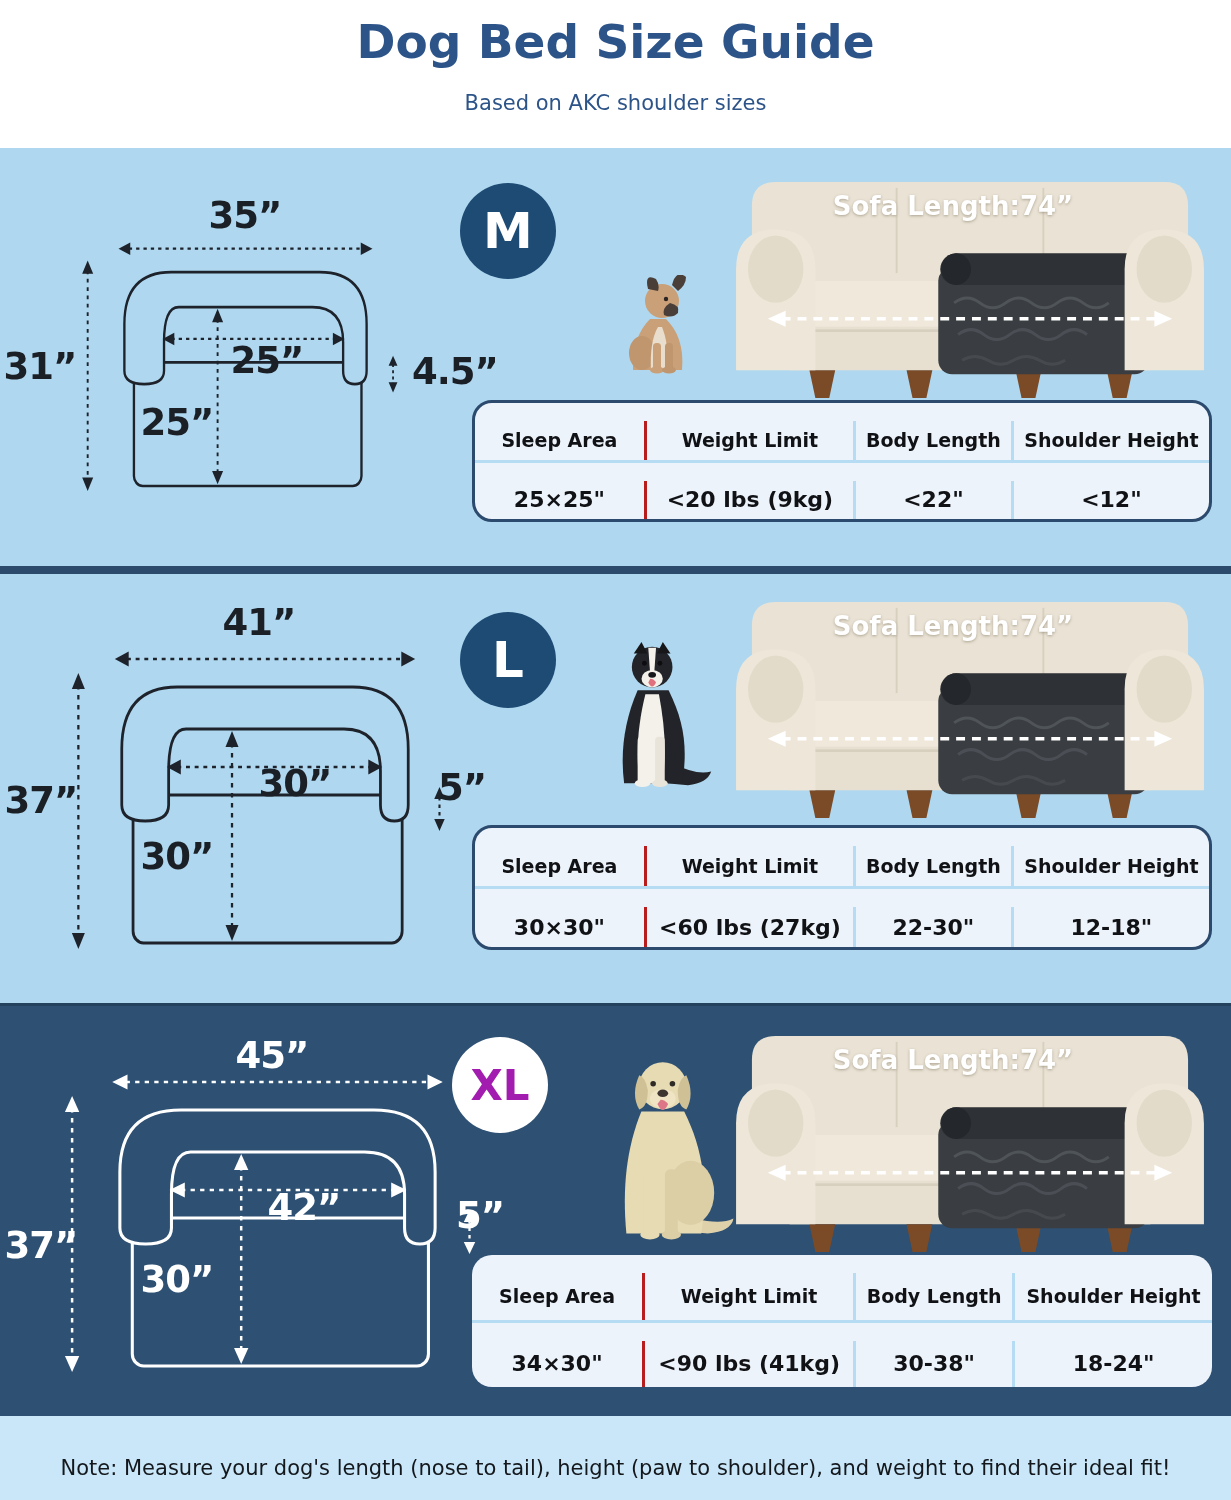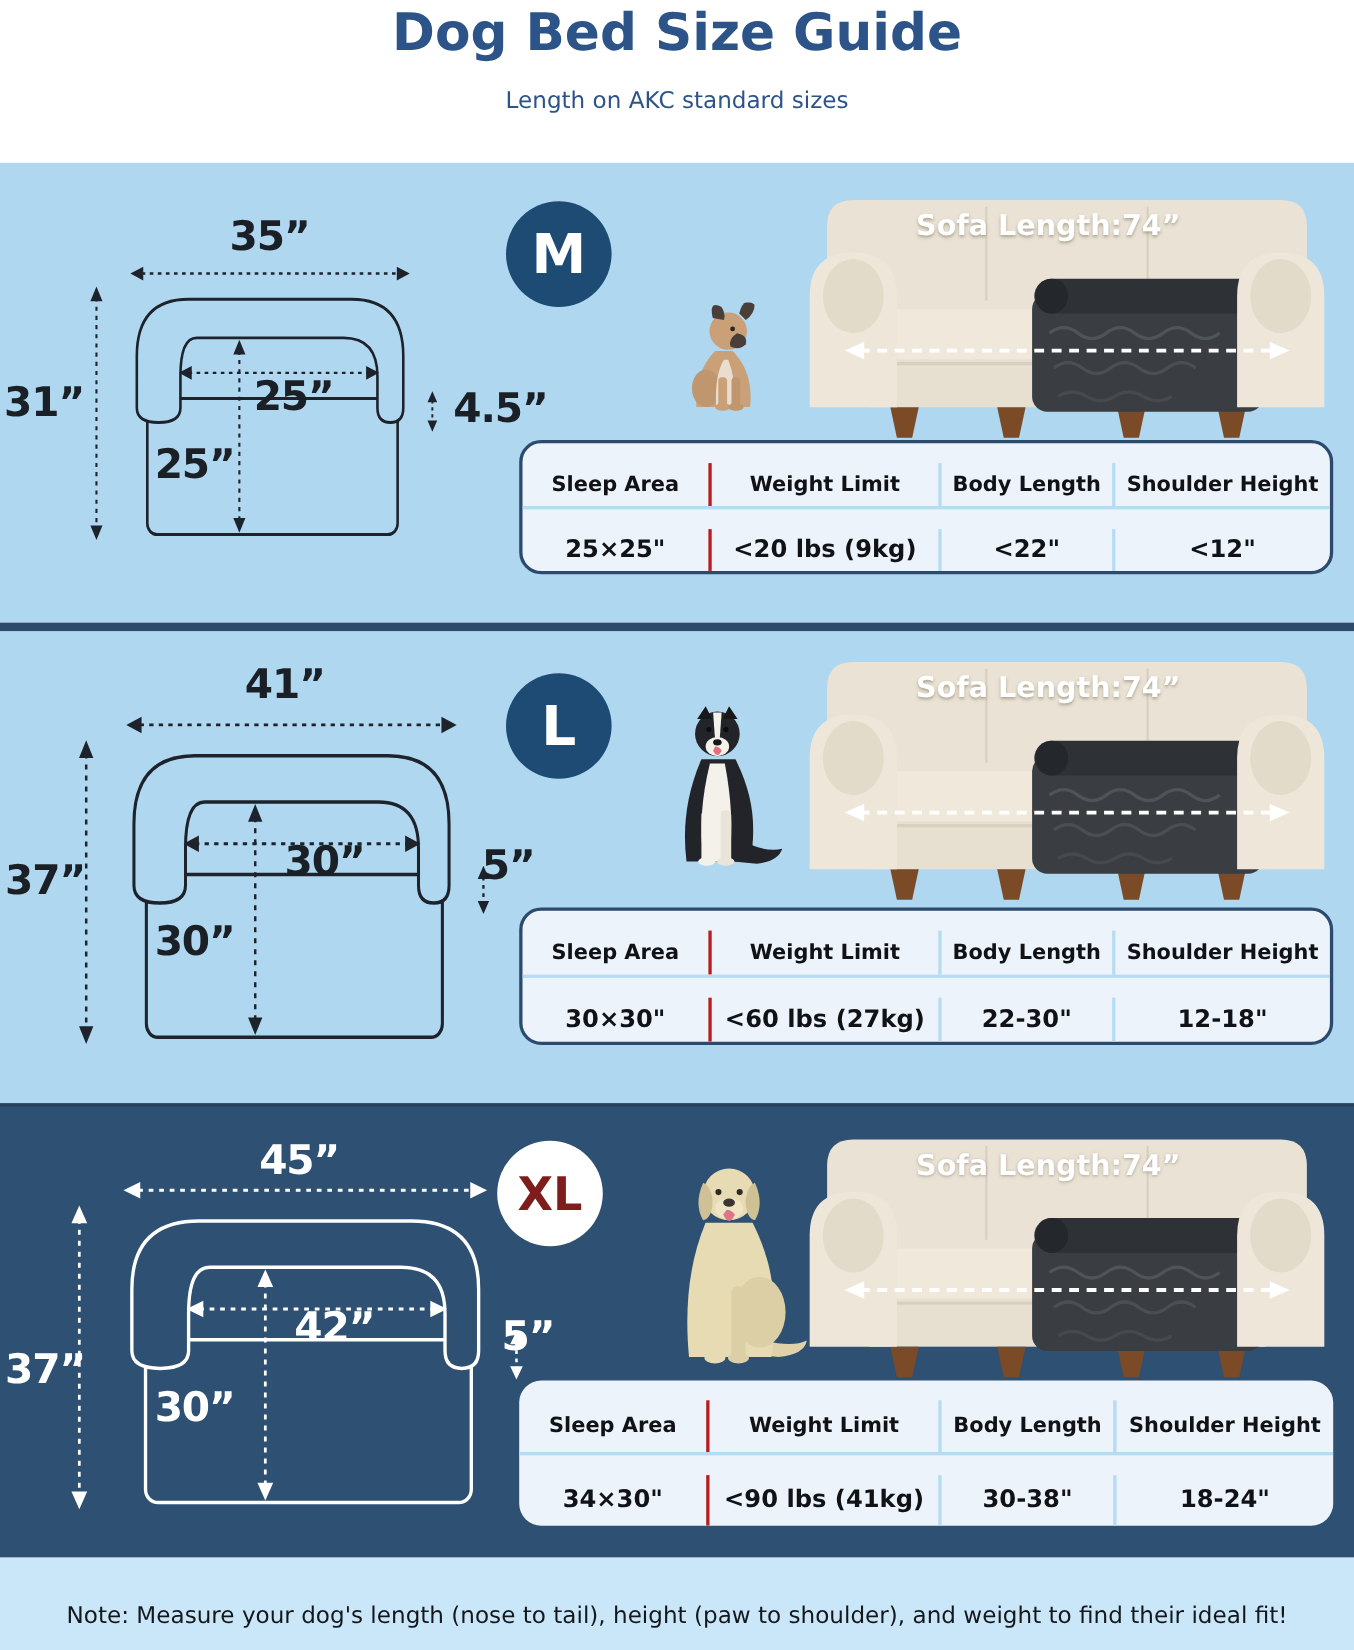--- a/index.html
+++ b/index.html
@@ -1,35 +1,35 @@
 <!DOCTYPE html>
 <html><head>
 <meta charset="utf-8">
 <style>
   html,body{margin:0;padding:0;background:#fff;}
   .page{position:relative;width:1231px;height:1500px;overflow:hidden;
         font-family:"DejaVu Sans","Liberation Sans",sans-serif;background:#ffffff;}
   
   .hdr{position:absolute;left:0;top:0;width:100%;height:148px;background:#fff;text-align:center;}
-  .hdr h1{margin:2px 0 0;font-size:47px;font-weight:700;color:#2d5489;letter-spacing:0;}
+  .hdr h1{margin:14px 0 0;font-size:47px;font-weight:700;color:#2d5489;letter-spacing:0;}
   .hdr .sub{margin-top:22px;font-size:21px;font-weight:500;color:#2d5489;}
   
   .sec{position:absolute;left:0;width:100%;}
   .sec.light{background:#afd8f0;}
   .sec.dark{background:#2d5073;border-top:3px solid #24415e;box-sizing:border-box;}
   .divider{position:absolute;left:0;width:100%;height:8px;background:#2b4a6c;}
   .footer{position:absolute;left:0;top:1416px;width:100%;height:104px;background:#c9e7f8;
           display:flex;align-items:center;justify-content:center;}
   .footer .note{font-size:21px;color:#14181d;font-weight:500;}
   
   .badge{position:absolute;width:96px;height:96px;border-radius:50%;
          display:flex;align-items:center;justify-content:center;
          font-weight:700;font-size:50px;}
   .badge.navy{background:#1d4b74;color:#ffffff;}
-  .badge.white{background:#ffffff;color:#7f1d1d;font-size:42px;}
+  .badge.white{background:#ffffff;color:#a21caf;font-size:42px;}
   
   .dim{position:absolute;transform:translate(-50%,-50%);white-space:nowrap;
        font-weight:700;font-size:37px;letter-spacing:-1px;color:#1b1f26;}
   .sec.dark .dim{color:#ffffff;}
   
   .bed-svg{position:absolute;}
   .sec.light .bed-svg{color:#1d222b;--shapebg:#afd8f0;}
   .sec.dark  .bed-svg{color:#ffffff;--shapebg:#2d5073;}
   .dash{stroke:currentColor;stroke-width:2.6;stroke-dasharray:4.5 5.5;fill:none;}
   .dash2{stroke:currentColor;stroke-width:2.4;stroke-dasharray:3.5 4;fill:none;}
@@ -108,21 +108,21 @@
       <path d="M 56,146 L 74,138 L 74,154 Z" fill="#ffffff"></path>
       <path d="M 464,146 L 446,138 L 446,154 Z" fill="#ffffff"></path>
     </g>
   </defs>
 </svg>
 
 <div class="page">
 
   <div class="hdr">
     <h1>Dog Bed Size Guide</h1>
-    <div class="sub">Length on AKC standard sizes</div>
+    <div class="sub">Based on AKC shoulder sizes</div>
   </div>
 
   <div class="sec light" style="top:148px;height:418px;">
     <svg class="bed-svg" style="left:73px;top:89px;width:345px;height:259px;" viewBox="0 0 470 310" preserveAspectRatio="none">
       <use href="#bed-g"></use>
     </svg>
     <span class="dim" style="left:245px;top:67px;">35”</span>
     <span class="dim" style="left:40px;top:218px;">31”</span>
     <span class="dim" style="left:267px;top:212px;">25”</span>
     <span class="dim" style="left:177px;top:274px;">25”</span>

